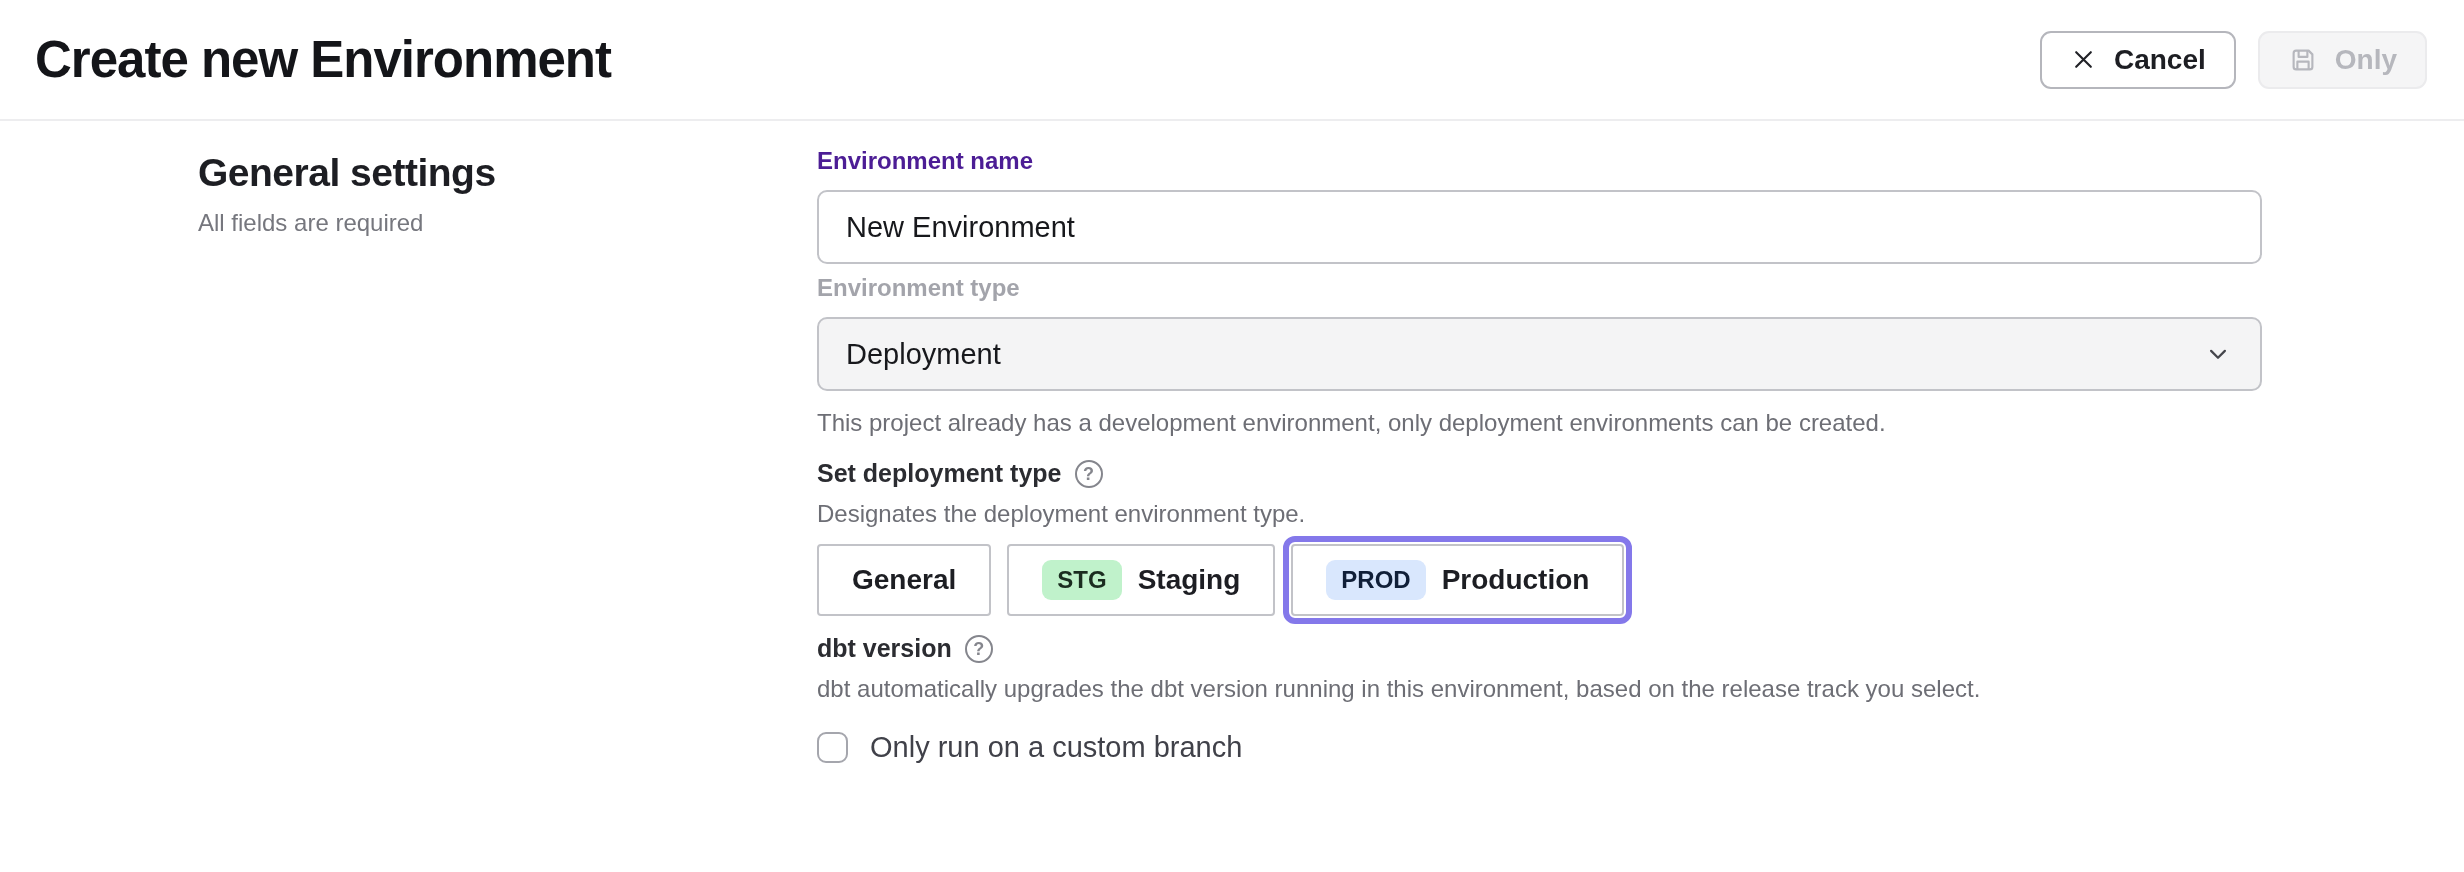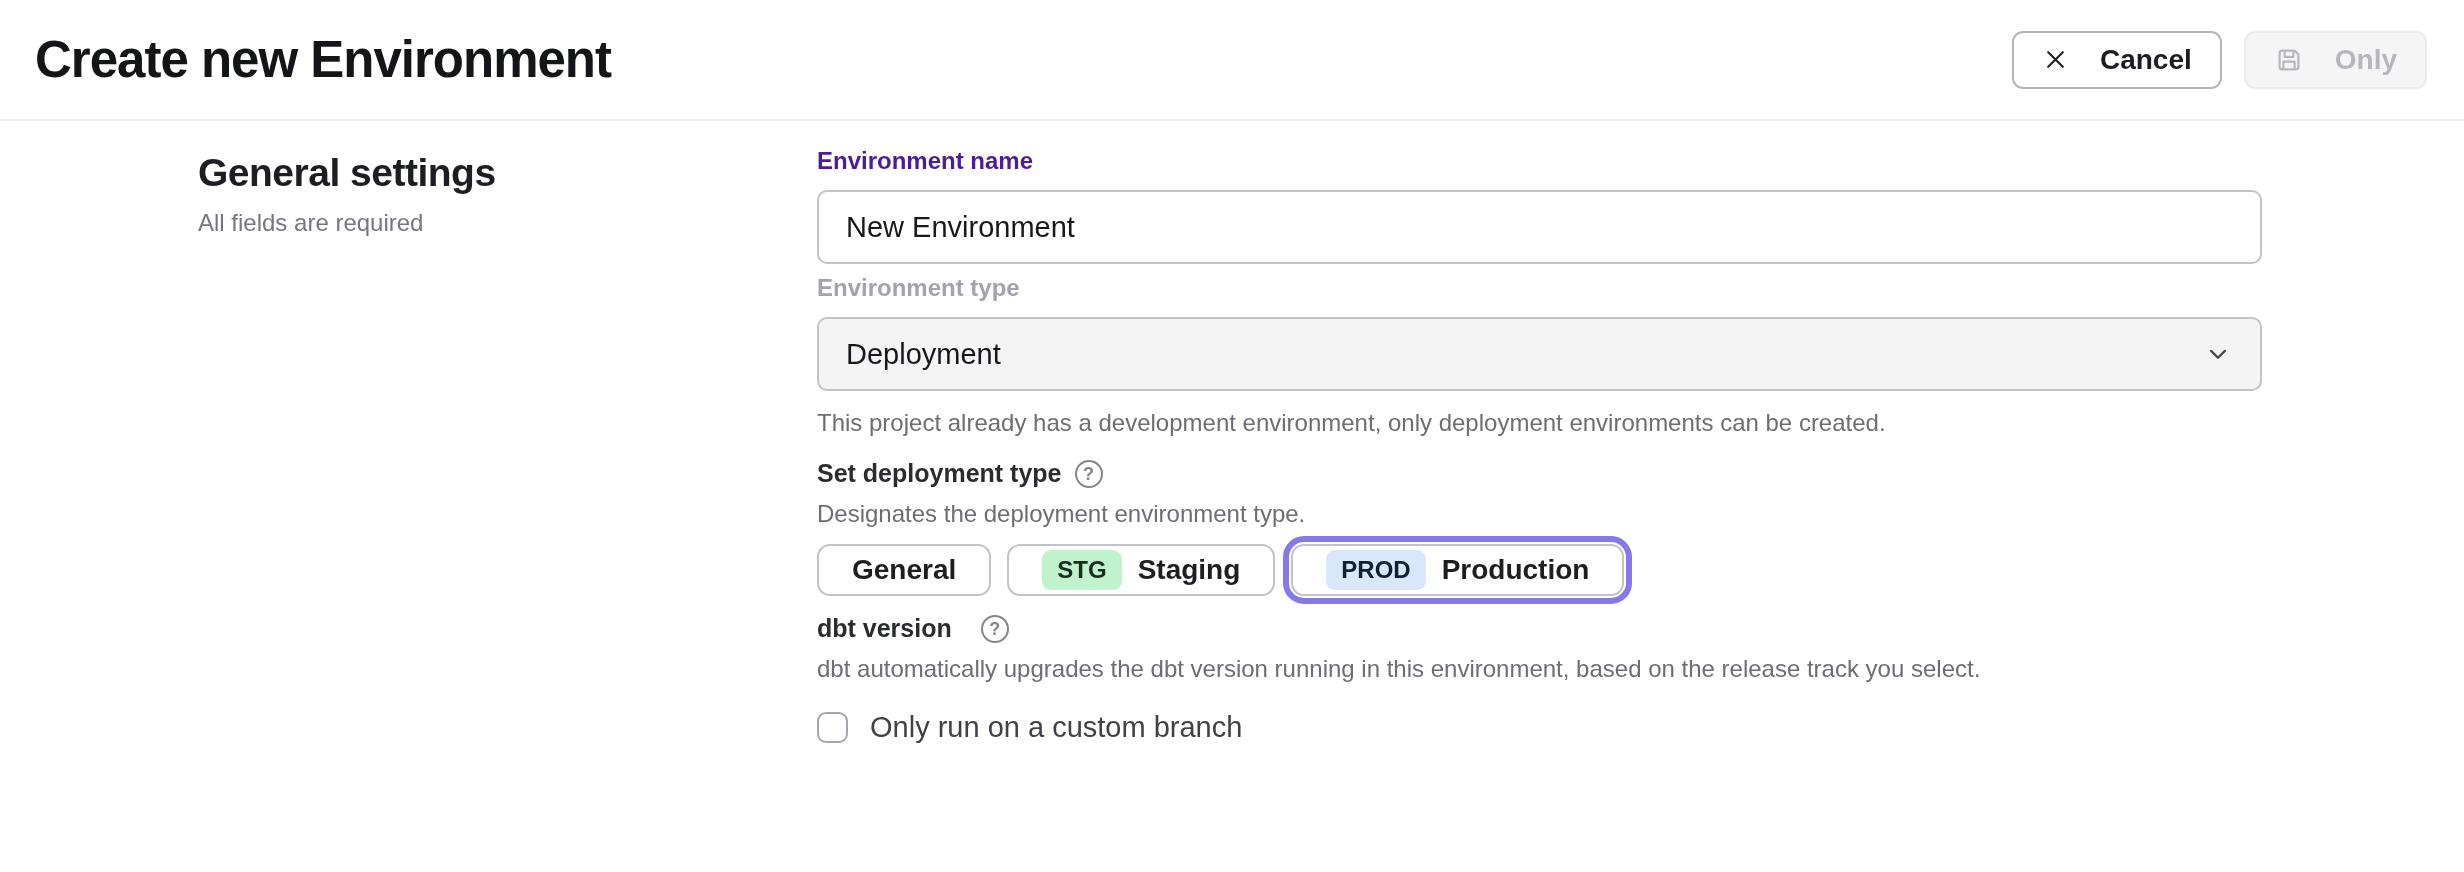--- a/index.html
+++ b/index.html
@@ -19,21 +19,21 @@
     font-size: 51px;
     font-weight: 700;
     letter-spacing: -1px;
     color: #141519;
   }
   .actions { display: flex; align-items: center; gap: 22px; }
   .btn {
     height: 58px;
     display: inline-flex;
     align-items: center;
-    gap: 31px;
+    gap: 17px;
     padding: 0 28px;
     border-radius: 11px;
     font-family: inherit;
     font-size: 28px;
     font-weight: 600;
     cursor: pointer;
   }
   .btn-cancel { background: #ffffff; border: 2px solid #b5b6bc; color: #1d1e23; }
   .btn-save   { background: #f5f5f6; border: 2px solid #ebebed; color: #b6b7bd; cursor: default; }
 
@@ -76,49 +76,49 @@
   .select.disabled { background: #f4f4f5; }
 
   .helper { font-size: 24px; color: #6d6e75; margin-top: 12px; }
 
   .group-name    { margin-bottom: 10px; }
   .group-type    { margin-bottom: 22px; }
   .group-type .helper { margin-top: 18px; }
   .group-deploy .label-row { margin-bottom: 12px; }
   .group-deploy .helper { margin-top: 0; margin-bottom: 16px; }
   .group-deploy { margin-bottom: 18px; }
-  .group-version .label-row { margin-bottom: 4px; gap: 16px; }
+  .group-version .label-row { margin-bottom: 4px; }
   .group-version { margin-bottom: 28px; }
 
   .label-row { display: flex; align-items: flex-end; }
   .help-badge {
     width: 28px; height: 28px;
     margin-left: 13px;
     border: 2px solid #85868d;
     border-radius: 50%;
     display: inline-flex;
     align-items: center;
     justify-content: center;
     font-size: 18px;
     font-weight: 700;
     color: #85868d;
     line-height: 1;
   }
 
   
   .opt-row { display: flex; align-items: center; gap: 16px; }
   .opt-btn {
-    height: 52px;
+    height: 72px;
     display: inline-flex;
     align-items: center;
     gap: 16px;
     padding: 0 33px;
     background: #ffffff;
     border: 2px solid #c2c3c8;
-    border-radius: 13px;
+    border-radius: 4px;
     font-family: inherit;
     font-size: 28px;
     font-weight: 600;
     color: #1d1e23;
     cursor: pointer;
   }
   .opt-btn.selected {
     outline: 6px solid var(--accent, #8478ea);
     outline-offset: 2px;
     justify-content: flex-end;

